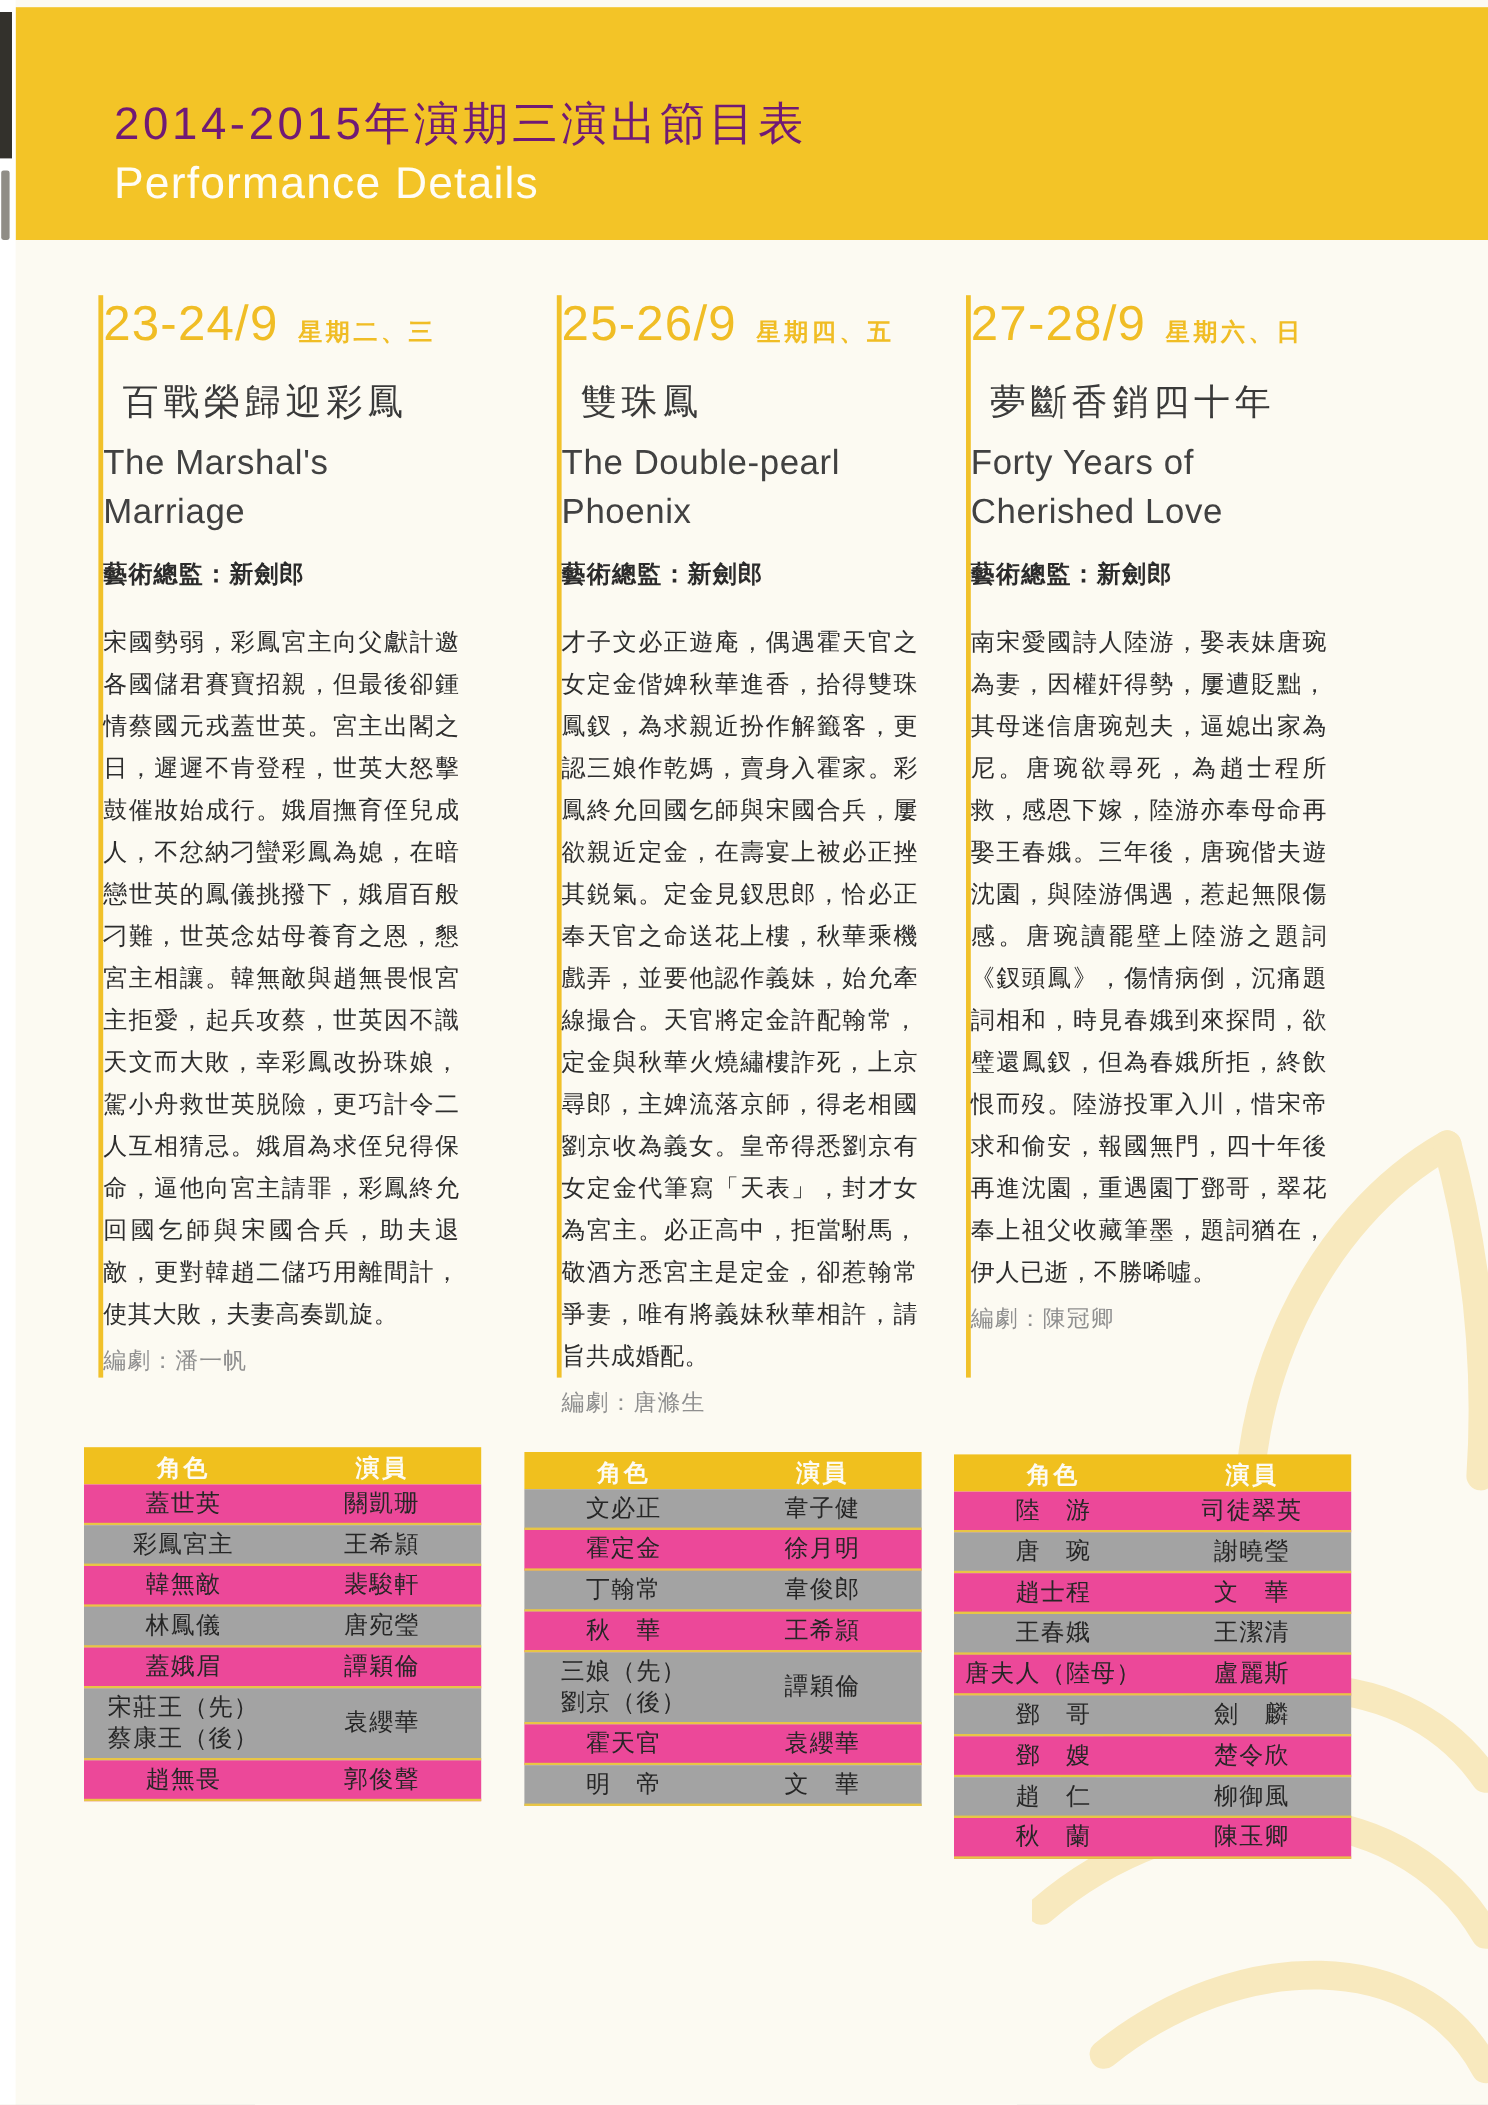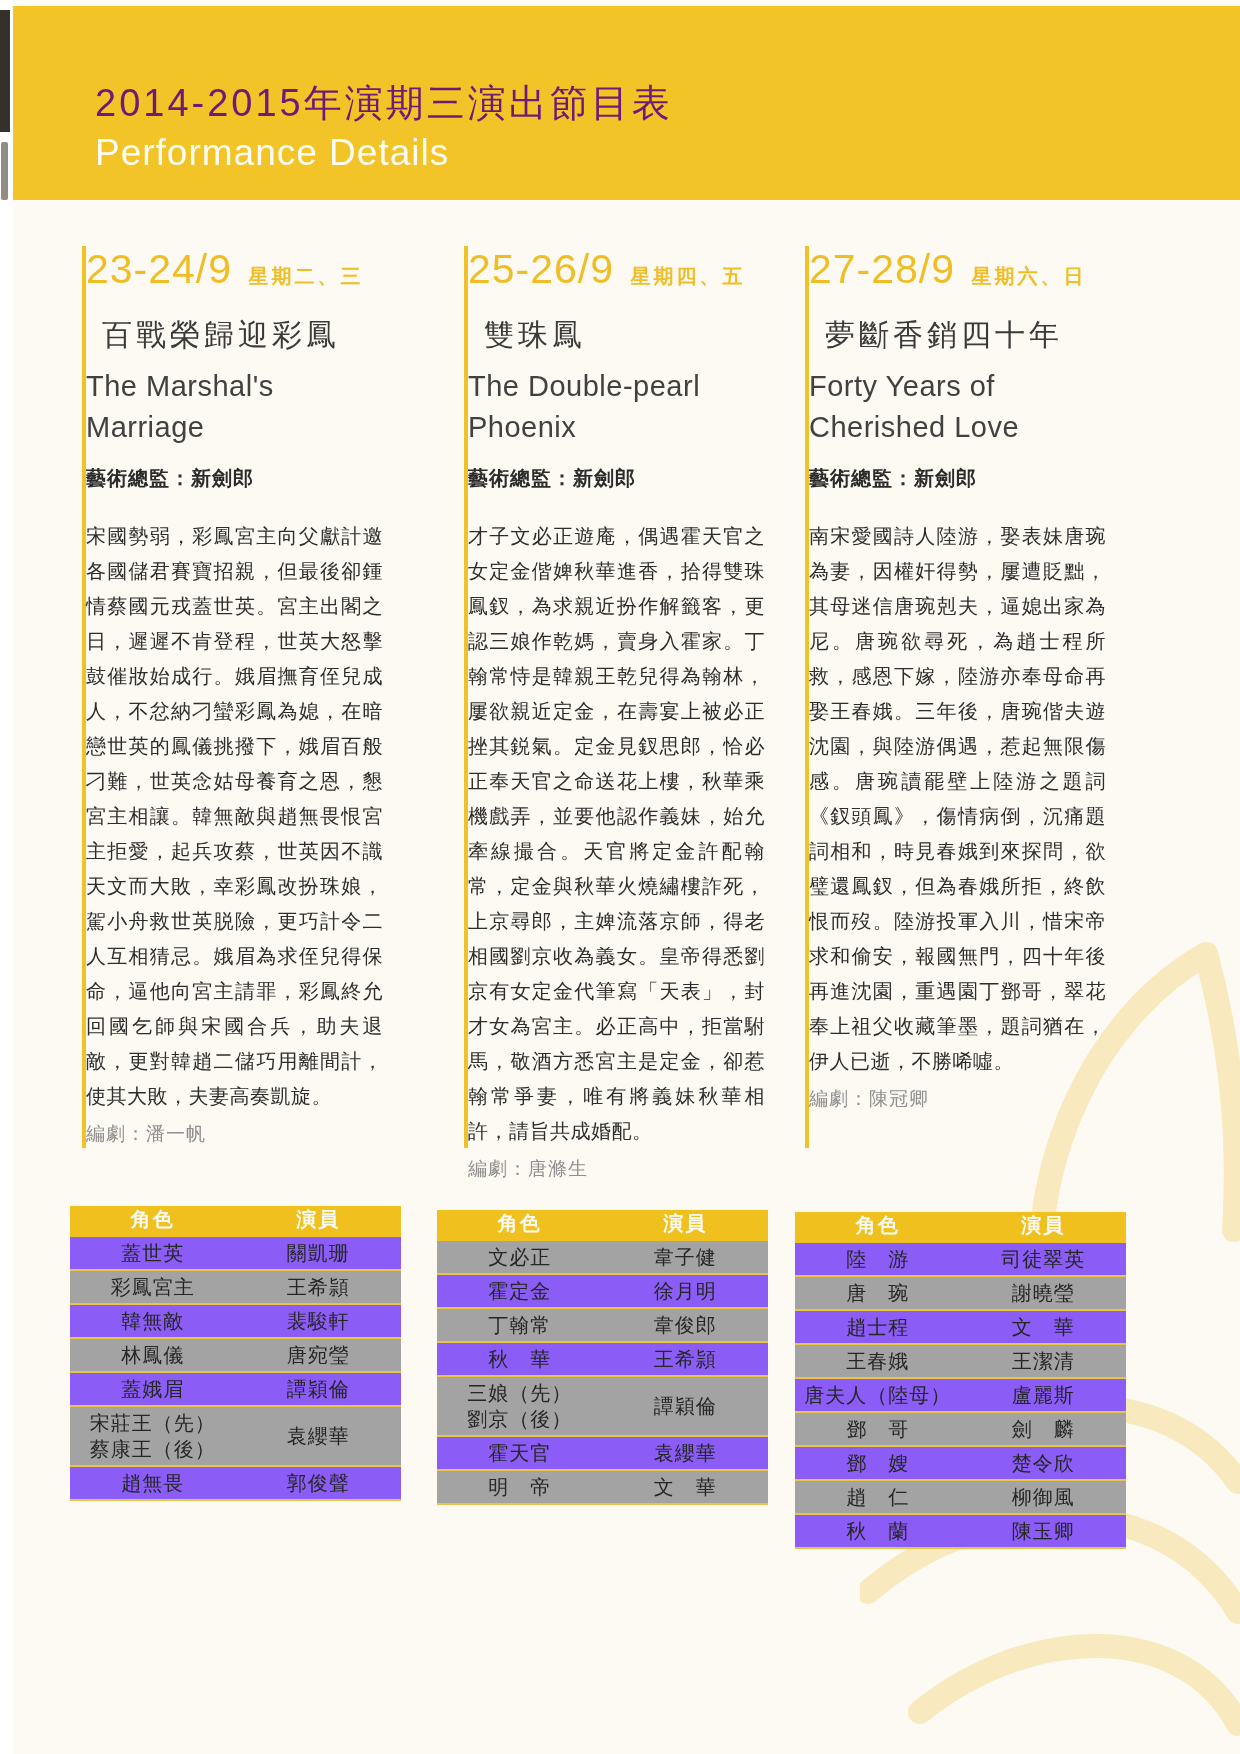--- a/index.html
+++ b/index.html
@@ -35,23 +35,23 @@
   .director{margin-top:17px;font-size:20px;font-weight:bold;color:#2b2b2b;letter-spacing:1px;}
   .synopsis{margin:27px 0 0;width:297px;font-size:20px;line-height:35px;text-align:justify;color:#2d2d2d;letter-spacing:.5px;}
   .playwright{margin-top:7px;font-size:19px;color:#8f8f8f;letter-spacing:1px;}
 
   
   .cast-table{position:absolute;width:331px;}
   .cast-table.t1{left:70px;top:1206px;}
   .cast-table.t2{left:437px;top:1210px;}
   .cast-table.t3{left:795px;top:1212px;}
   .cast-header{display:flex;height:31px;background:#F0C01E;color:#FDFBF2;
-    font-size:20px;font-weight:bold;align-items:flex-start;letter-spacing:2px;}
+    font-size:20px;font-weight:bold;align-items:flex-end;letter-spacing:2px;}
   .cast-header .hcell{flex:1;text-align:center;}
-  .cast-row{display:flex;align-items:center;min-height:34px;border-bottom:2px solid #E8C545;background:#8b5cf6;}
+  .cast-row{display:flex;align-items:center;min-height:34px;border-bottom:2px solid #E8C545;background:#ec4899;}
   .cast-row.shaded{background:#a3a3a3;}
   .cast-row .cell{flex:1;text-align:center;font-size:20px;color:#262626;line-height:1.3;
     padding:3px 0;white-space:pre-line;letter-spacing:1px;}
 </style>
 </head>
 <body>
 
 <div class="sheet">
 
   <svg class="watermark" viewBox="0 0 380 834" aria-hidden="true">
@@ -82,21 +82,21 @@
   </section>
 
   <section class="show c2">
     <div class="dateline">
       <span class="date">25-26/9</span>
       <span class="weekday">星期四、五</span>
     </div>
     <h2 class="title-zh">雙珠鳳</h2>
     <h3 class="title-en">The Double-pearl Phoenix</h3>
     <div class="director">藝術總監：新劍郎</div>
-    <p class="synopsis">才子文必正遊庵，偶遇霍天官之女定金偕婢秋華進香，拾得雙珠鳳釵，為求親近扮作解籤客，更認三娘作乾媽，賣身入霍家。丁翰常恃是韓親王乾兒得為翰林，屢欲親近定金，在壽宴上被必正挫其鋭氣。定金見釵思郎，恰必正奉天官之命送花上樓，秋華乘機戲弄，並要他認作義妹，始允牽線撮合。天官將定金許配翰常，定金與秋華火燒繡樓詐死，上京尋郎，主婢流落京師，得老相國劉京收為義女。皇帝得悉劉京有女定金代筆寫「天表」，封才女為宮主。必正高中，拒當駙馬，敬酒方悉宮主是定金，卻惹翰常爭妻，唯有將義妹秋華相許，請旨共成婚配。</p>
+    <p class="synopsis">才子文必正遊庵，偶遇霍天官之女定金偕婢秋華進香，拾得雙珠鳳釵，為求親近扮作解籤客，更認三娘作乾媽，賣身入霍家。彩鳳終允回國乞師與宋國合兵，屢欲親近定金，在壽宴上被必正挫其鋭氣。定金見釵思郎，恰必正奉天官之命送花上樓，秋華乘機戲弄，並要他認作義妹，始允牽線撮合。天官將定金許配翰常，定金與秋華火燒繡樓詐死，上京尋郎，主婢流落京師，得老相國劉京收為義女。皇帝得悉劉京有女定金代筆寫「天表」，封才女為宮主。必正高中，拒當駙馬，敬酒方悉宮主是定金，卻惹翰常爭妻，唯有將義妹秋華相許，請旨共成婚配。</p>
     <div class="playwright">編劇：唐滌生</div>
   </section>
 
   <section class="show c3">
     <div class="dateline">
       <span class="date">27-28/9</span>
       <span class="weekday">星期六、日</span>
     </div>
     <h2 class="title-zh">夢斷香銷四十年</h2>
     <h3 class="title-en">Forty Years of Cherished Love</h3>

